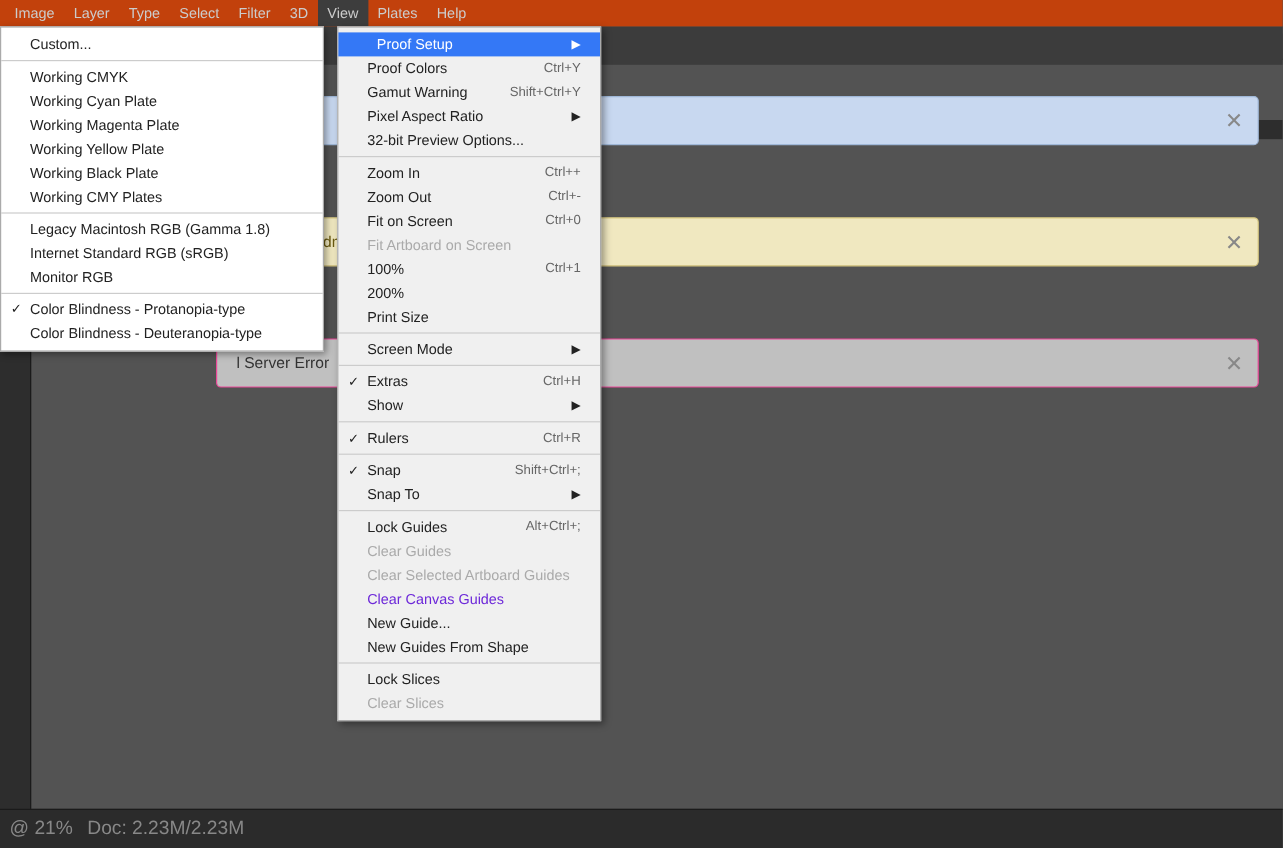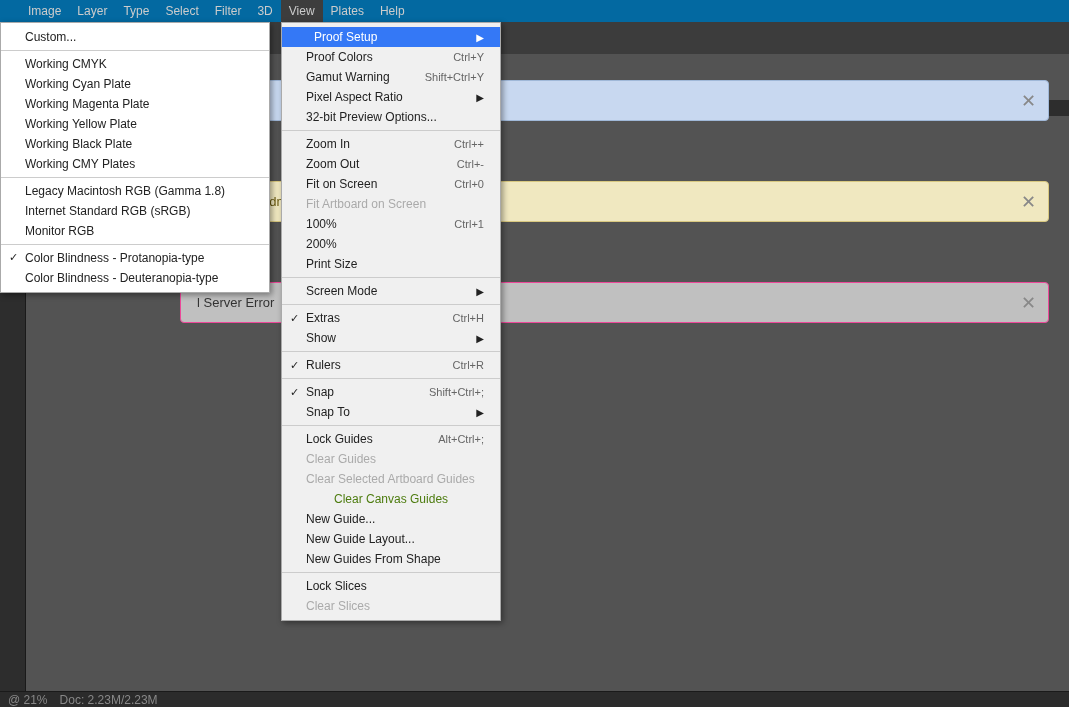--- a/index.html
+++ b/index.html
@@ -8,25 +8,25 @@
       height: 707px;
       background: #535353;
       font-family: Arial, sans-serif;
       font-size: 13px;
       overflow: hidden;
       position: relative;
     }
 
     
     .menu-bar {
-      background: #0369a1;
+      background: #c2410c;
       height: 22px;
       display: flex;
       align-items: center;
-      padding: 0 20px;
+      padding: 0 4px;
       position: relative;
       z-index: 100;
     }
     .menu-item {
       color: #ccc;
       padding: 2px 8px;
       cursor: pointer;
       font-size: 12px;
       height: 22px;
       display: flex;
@@ -237,27 +237,27 @@
       background: #2d2d2d;
       z-index: 10;
       border-right: 1px solid #1a1a1a;
     }
 
     .bottom-bar {
       position: absolute;
       bottom: 0;
       left: 0;
       right: 0;
-      height: 16px;
+      height: 33px;
       background: #2b2b2b;
       display: flex;
       align-items: center;
       padding: 0 8px;
       color: #888;
-      font-size: 12px;
+      font-size: 16px;
       border-top: 1px solid #1a1a1a;
       z-index: 50;
     }
 
     .tab-bar {
       background: #3c3c3c;
       height: 26px;
       display: flex;
       align-items: flex-end;
       position: absolute;
@@ -467,27 +467,24 @@
       <span>Lock Guides</span>
       <span class="shortcut">Alt+Ctrl+;</span>
     </div>
     <div class="view-menu-item disabled">
       <span style="color: rgb(170, 170, 170);">Clear Guides</span>
     </div>
     <div class="view-menu-item disabled">
       <span style="color: rgb(170, 170, 170);">Clear Selected Artboard Guides</span>
     </div>
     <div class="view-menu-item disabled">
-      <span style="color: #4d7c0f; margin-left: 28px;">Clear Canvas Guides</span>
+      <span style="color: #6d28d9;">Clear Canvas Guides</span>
     </div>
     <div class="view-menu-item">
       <span>New Guide...</span>
-    </div>
-    <div class="view-menu-item">
-      <span>New Guide Layout...</span>
     </div>
     <div class="view-menu-item">
       <span>New Guides From Shape</span>
     </div>
     <div class="view-menu-sep"></div>
     <div class="view-menu-item">
       <span>Lock Slices</span>
     </div>
     <div class="view-menu-item disabled">
       <span style="color: rgb(170, 170, 170);">Clear Slices</span>

